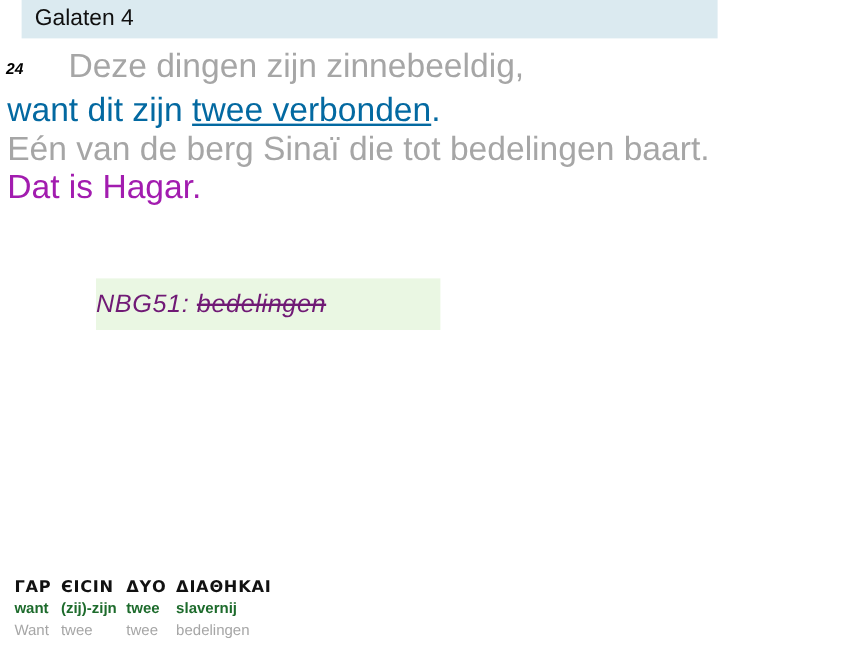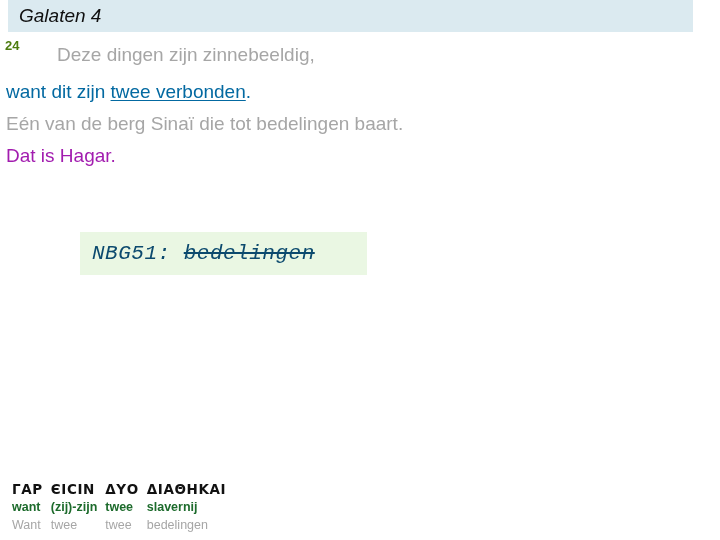--- a/index.html
+++ b/index.html
@@ -11,26 +11,25 @@
     height: 540px;
     background: #ffffff;
     font-family: "Liberation Sans", sans-serif;
     overflow: hidden;
     position: relative;
   }
 
   
   .title-bar {
     position: absolute;
-    left: 8px;
+    left: 18px;
     top: 0px;
-    width: 685px;
+    width: 580px;
     height: 32px;
     background: #dbeaf0;
-    font-style: italic;
   }
   .title-bar .title-text {
     position: absolute;
     left: 11px;
     top: 4px;
     font-size: 19px;
     line-height: 24px;
     color: #101010;
     white-space: nowrap;
   }
@@ -38,28 +37,29 @@
   
   .verse-block {
     position: absolute;
     left: 0px;
     top: 37px;
     width: 720px;
   }
   .verse-num {
     position: absolute;
     left: 5px;
-    top: 2px;
+    top: 14px;
     font-size: 13px;
     font-weight: bold;
-    color: #4d7c0f;
+    font-style: italic;
+    color: #000000;
     line-height: 14px;
   }
   .verse-line {
-    font-size: 19px;
+    font-size: 28px;
     line-height: 29px;
     white-space: nowrap;
   }
   .line-1 {
     position: absolute;
     left: 57px;
     top: 3px;
     color: #a6a6a6;
   }
   .line-2 {
@@ -90,26 +90,26 @@
     position: absolute;
     left: 80px;
     top: 232px;
     width: 287px;
     height: 43px;
     background: #eaf7e3;
     display: flex;
     align-items: center;
   }
   .note-text {
-    margin-left: 12px;
-    font-family: Liberation Mono, monospace;
+    margin-left: 0;
+    font-family: Liberation Sans, sans-serif;
     font-style: italic;
     font-size: 21px;
     line-height: 24px;
-    color: #0c4a6e;
+    color: #701a75;
     white-space: nowrap;
     letter-spacing: 0.5px;
   }
   .note-text .struck {
     text-decoration: line-through;
     text-decoration-thickness: 2px;
   }
 
   
   .interlinear {

